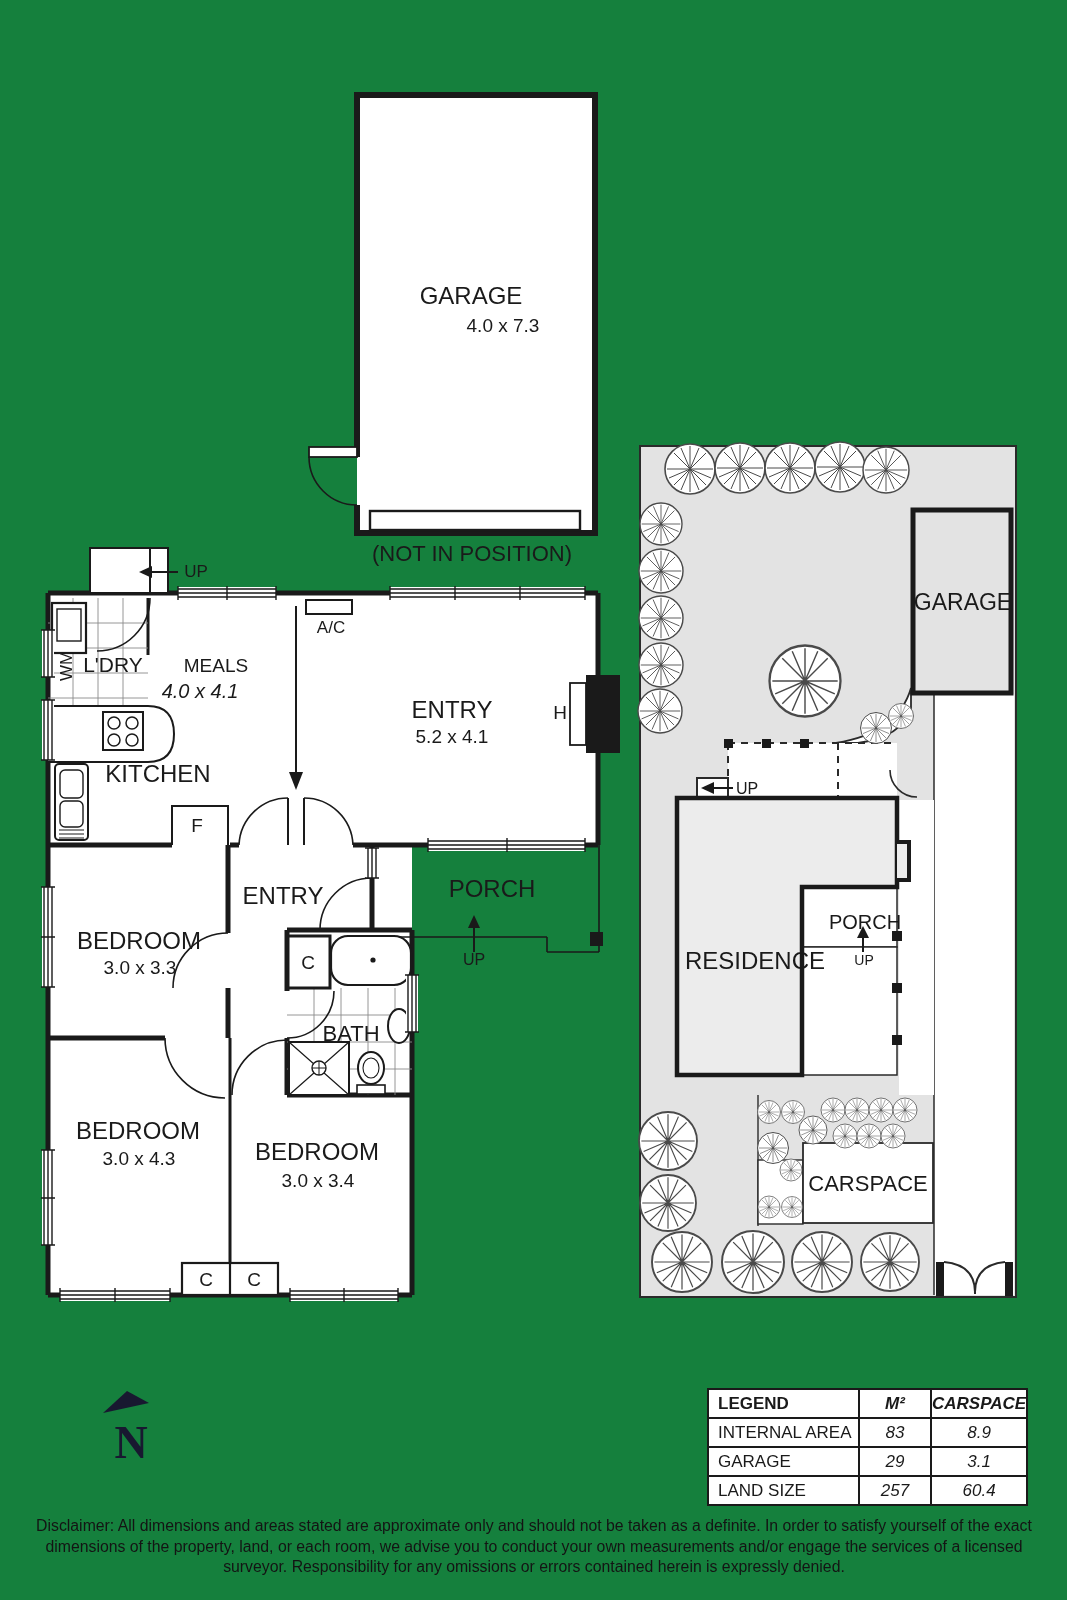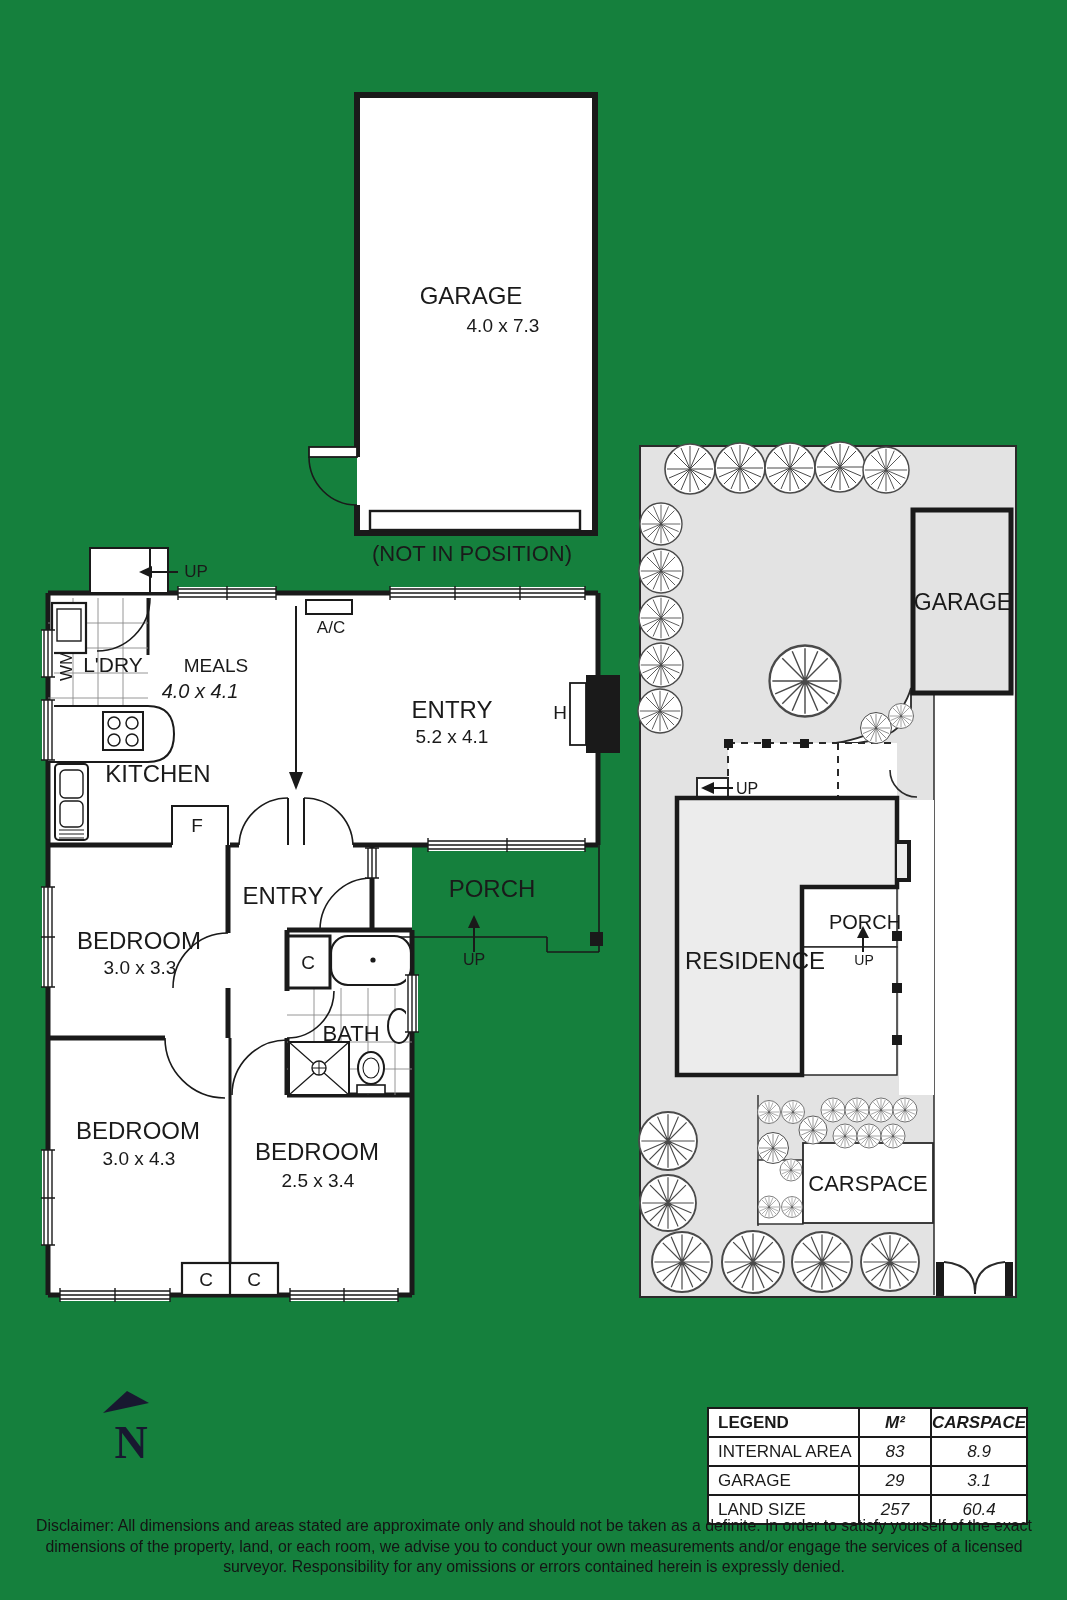--- a/index.html
+++ b/index.html
@@ -5,21 +5,21 @@
   html,body{margin:0;padding:0;background:#fff;}
   #page{position:relative;width:1067px;height:1600px;background:#15803d;overflow:hidden;
         font-family:"Liberation Sans",sans-serif;color:#1a1a1a;}
   #plan-svg{position:absolute;left:0;top:0;width:1067px;height:1600px;}
   .lbl{position:absolute;transform:translate(-50%,-50%);white-space:nowrap;color:#1a1a1a;
        font-family:"Liberation Sans",sans-serif;line-height:1;}
   .rot{transform:translate(-50%,-50%) rotate(-90deg);}
   .serif{font-family:"Liberation Serif",serif;font-weight:700;}
   
   #legend{position:absolute;left:707px;top:1388px;border-collapse:collapse;
-          font-size:17px;margin-top:19px;}
+          font-size:17px;}
   #legend td{border:2.4px solid #1a1a1a;height:27px;padding:0 0 0 9px;background:#fff;}
   #legend td.num{text-align:center;padding:0;font-style:italic;}
   #legend tr.hdr td{font-weight:700;}
   #legend col.c1{width:151px;} #legend col.c2{width:72px;} #legend col.c3{width:92px;}
   
   #disclaimer{position:absolute;left:28px;top:1516px;width:1012px;text-align:center;
               font-size:15.8px;line-height:1.3;color:#141414;}
 </style>
 </head>
 <body>
@@ -299,21 +299,21 @@
 <div class="lbl" style="left:283px;top:896px;font-size:24px;">ENTRY</div>
 <div class="lbl" style="left:492px;top:889px;font-size:24px;">PORCH</div>
 <div class="lbl" style="left:474px;top:960px;font-size:16px;">UP</div>
 <div class="lbl" style="left:308px;top:962px;font-size:19px;">C</div>
 <div class="lbl" style="left:351px;top:1034px;font-size:22px;">BATH</div>
 <div class="lbl" style="left:139px;top:941px;font-size:24px;">BEDROOM</div>
 <div class="lbl" style="left:140px;top:967px;font-size:19px;">3.0 x 3.3</div>
 <div class="lbl" style="left:138px;top:1131px;font-size:24px;">BEDROOM</div>
 <div class="lbl" style="left:139px;top:1158px;font-size:19px;">3.0 x 4.3</div>
 <div class="lbl" style="left:317px;top:1152px;font-size:24px;">BEDROOM</div>
-<div class="lbl" style="left:318px;top:1180px;font-size:19px;">2.5 x 3.4</div>
+<div class="lbl" style="left:318px;top:1180px;font-size:19px;">3.0 x 3.4</div>
 <div class="lbl" style="left:206px;top:1279px;font-size:19px;">C</div>
 <div class="lbl" style="left:254px;top:1279px;font-size:19px;">C</div>
 
 <div class="lbl" style="left:963px;top:602px;font-size:23px;">GARAGE</div>
 <div class="lbl" style="left:747px;top:789px;font-size:16px;">UP</div>
 <div class="lbl" style="left:755px;top:961px;font-size:24px;">RESIDENCE</div>
 <div class="lbl" style="left:865px;top:922px;font-size:20px;">PORCH</div>
 <div class="lbl" style="left:864px;top:960px;font-size:14px;">UP</div>
 <div class="lbl" style="left:868px;top:1184px;font-size:22px;">CARSPACE</div>
 

